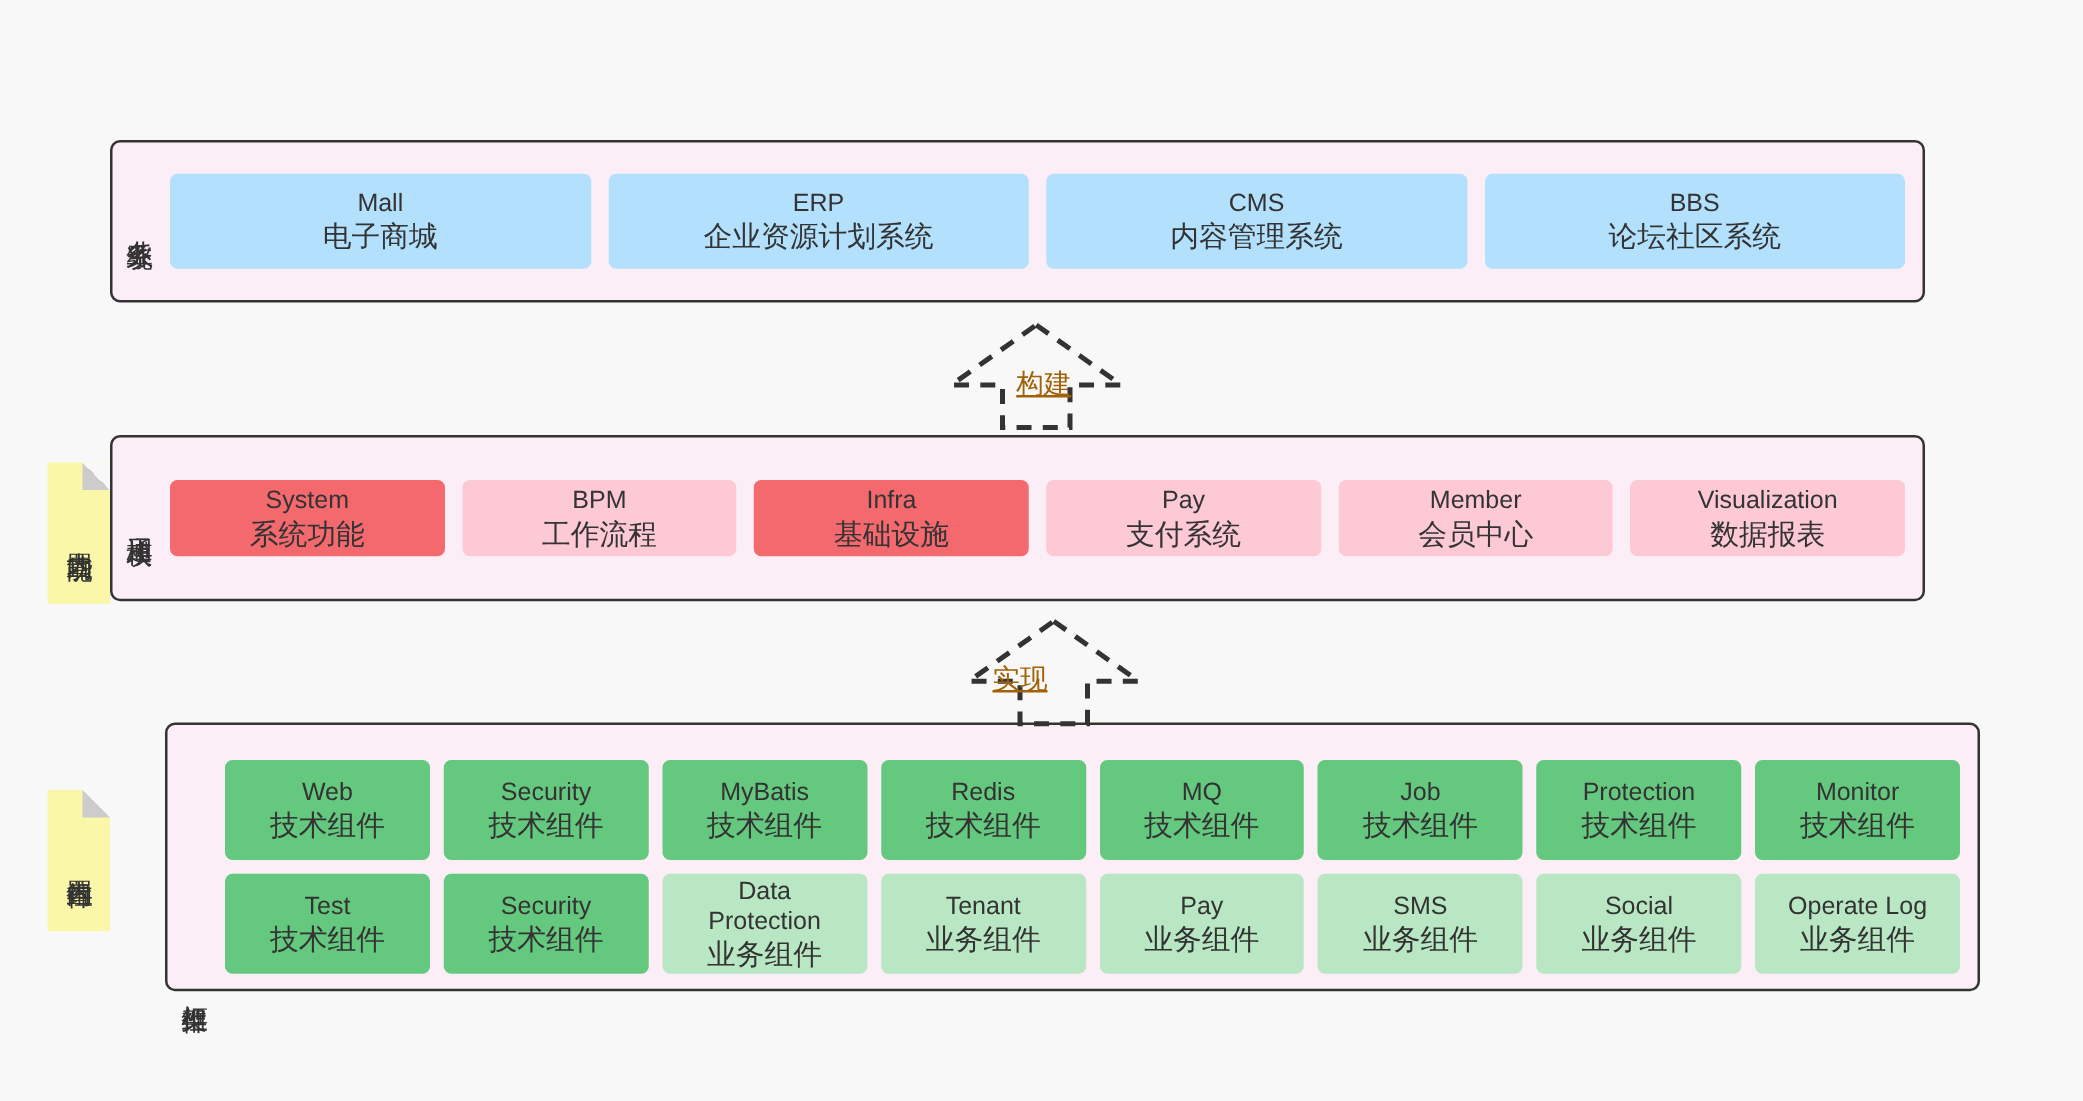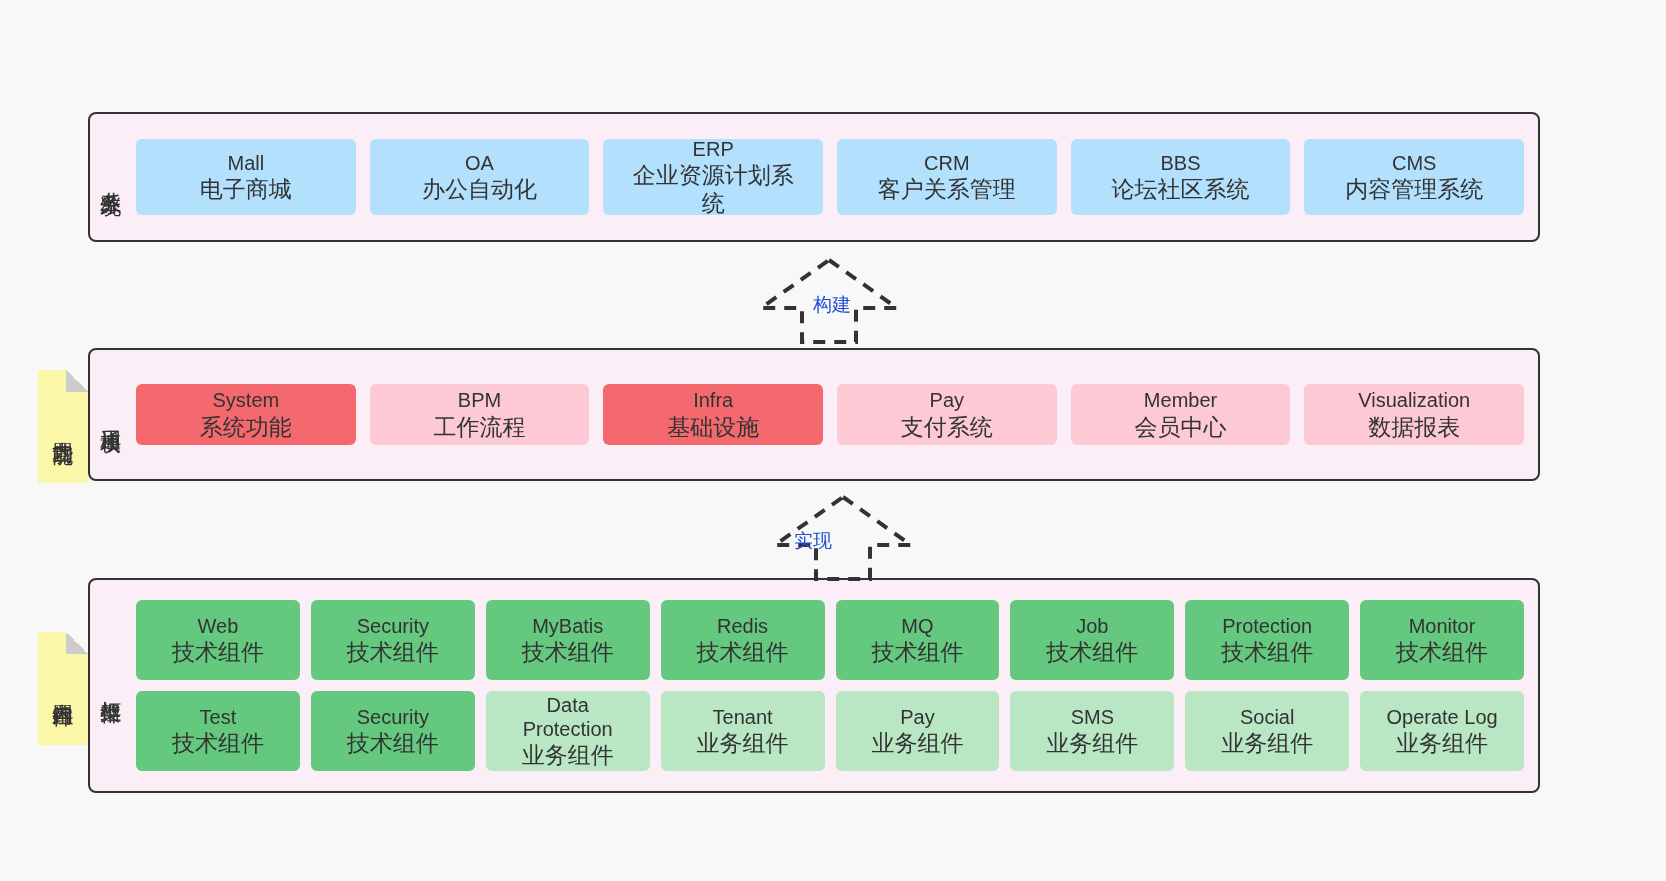--- a/index.html
+++ b/index.html
@@ -66,21 +66,21 @@
   #panel-business .panel-body{ gap:14px; }
   #panel-business .card{ flex:1 1 0; height:76px; background:#b3e0fc; }
 
   
   #panel-modules .panel-body{ gap:14px; }
   #panel-modules .card{ flex:1 1 0; height:61px; }
   .c-strong{ background:#f4696e; }
   .c-soft{ background:#fcc9d4; }
 
   
-  #panel-framework{ align-items:center; }
+  #panel-framework{ align-items:flex-end;margin-left:44px; }
   #panel-framework .panel-label{ align-items:center; }
   #panel-framework .panel-body{
     flex-direction:column;
     justify-content:center;
     align-items:stretch;
     gap:11px;
     padding:12px 14px 12px 4px;
   }
   .grid-row{
     display:flex;
@@ -114,57 +114,50 @@
     top:0;right:0;
     width:22px;height:22px;
     background:linear-gradient(225deg,#f8f8f8 0%,#f8f8f8 50%,#cccccc 50%,#cccccc 100%);
   }
 
   
   .gen-arrow{ position:absolute; z-index:3; }
   .gen-arrow svg{ display:block; }
   .gen-label{
     position:absolute;
-    font-size:19px;
-    color:#1d4ed8;
+    font-size:22px;
+    color:#a16207;
     white-space:nowrap;
     user-select:none;
     z-index:5;
     background:transparent;
+    text-decoration:underline;
   }
 </style>
 </head>
 <body>
 
 <div class="panel" id="panel-business" style="left:88px; top:112px; width:1452px; height:130px;">
   <div class="panel-label">业务系统</div>
   <div class="panel-body">
     <div class="card">
       <span class="en">Mall</span>
       <span class="cn">电子商城</span>
     </div>
     <div class="card">
-      <span class="en">OA</span>
-      <span class="cn">办公自动化</span>
-    </div>
-    <div class="card">
       <span class="en">ERP</span>
       <span class="cn">企业资源计划系统</span>
     </div>
     <div class="card">
-      <span class="en">CRM</span>
-      <span class="cn">客户关系管理</span>
+      <span class="en">CMS</span>
+      <span class="cn">内容管理系统</span>
     </div>
     <div class="card">
       <span class="en">BBS</span>
       <span class="cn">论坛社区系统</span>
-    </div>
-    <div class="card">
-      <span class="en">CMS</span>
-      <span class="cn">内容管理系统</span>
     </div>
   </div>
 </div>
 
 <div class="gen-arrow" style="left:756px; top:256px; width:146px; height:90px;">
   <svg width="146" height="90" viewBox="0 0 146 90">
     <path d="M 73 4 L 141 52 L 100 52 L 100 86 L 46 86 L 46 52 L 5 52 Z" fill="none" stroke="#333333" stroke-width="4" stroke-dasharray="12,9" stroke-linejoin="miter"></path>
   </svg>
 </div>
 <div class="gen-label" style="left:813px; top:292px;">构建</div>

